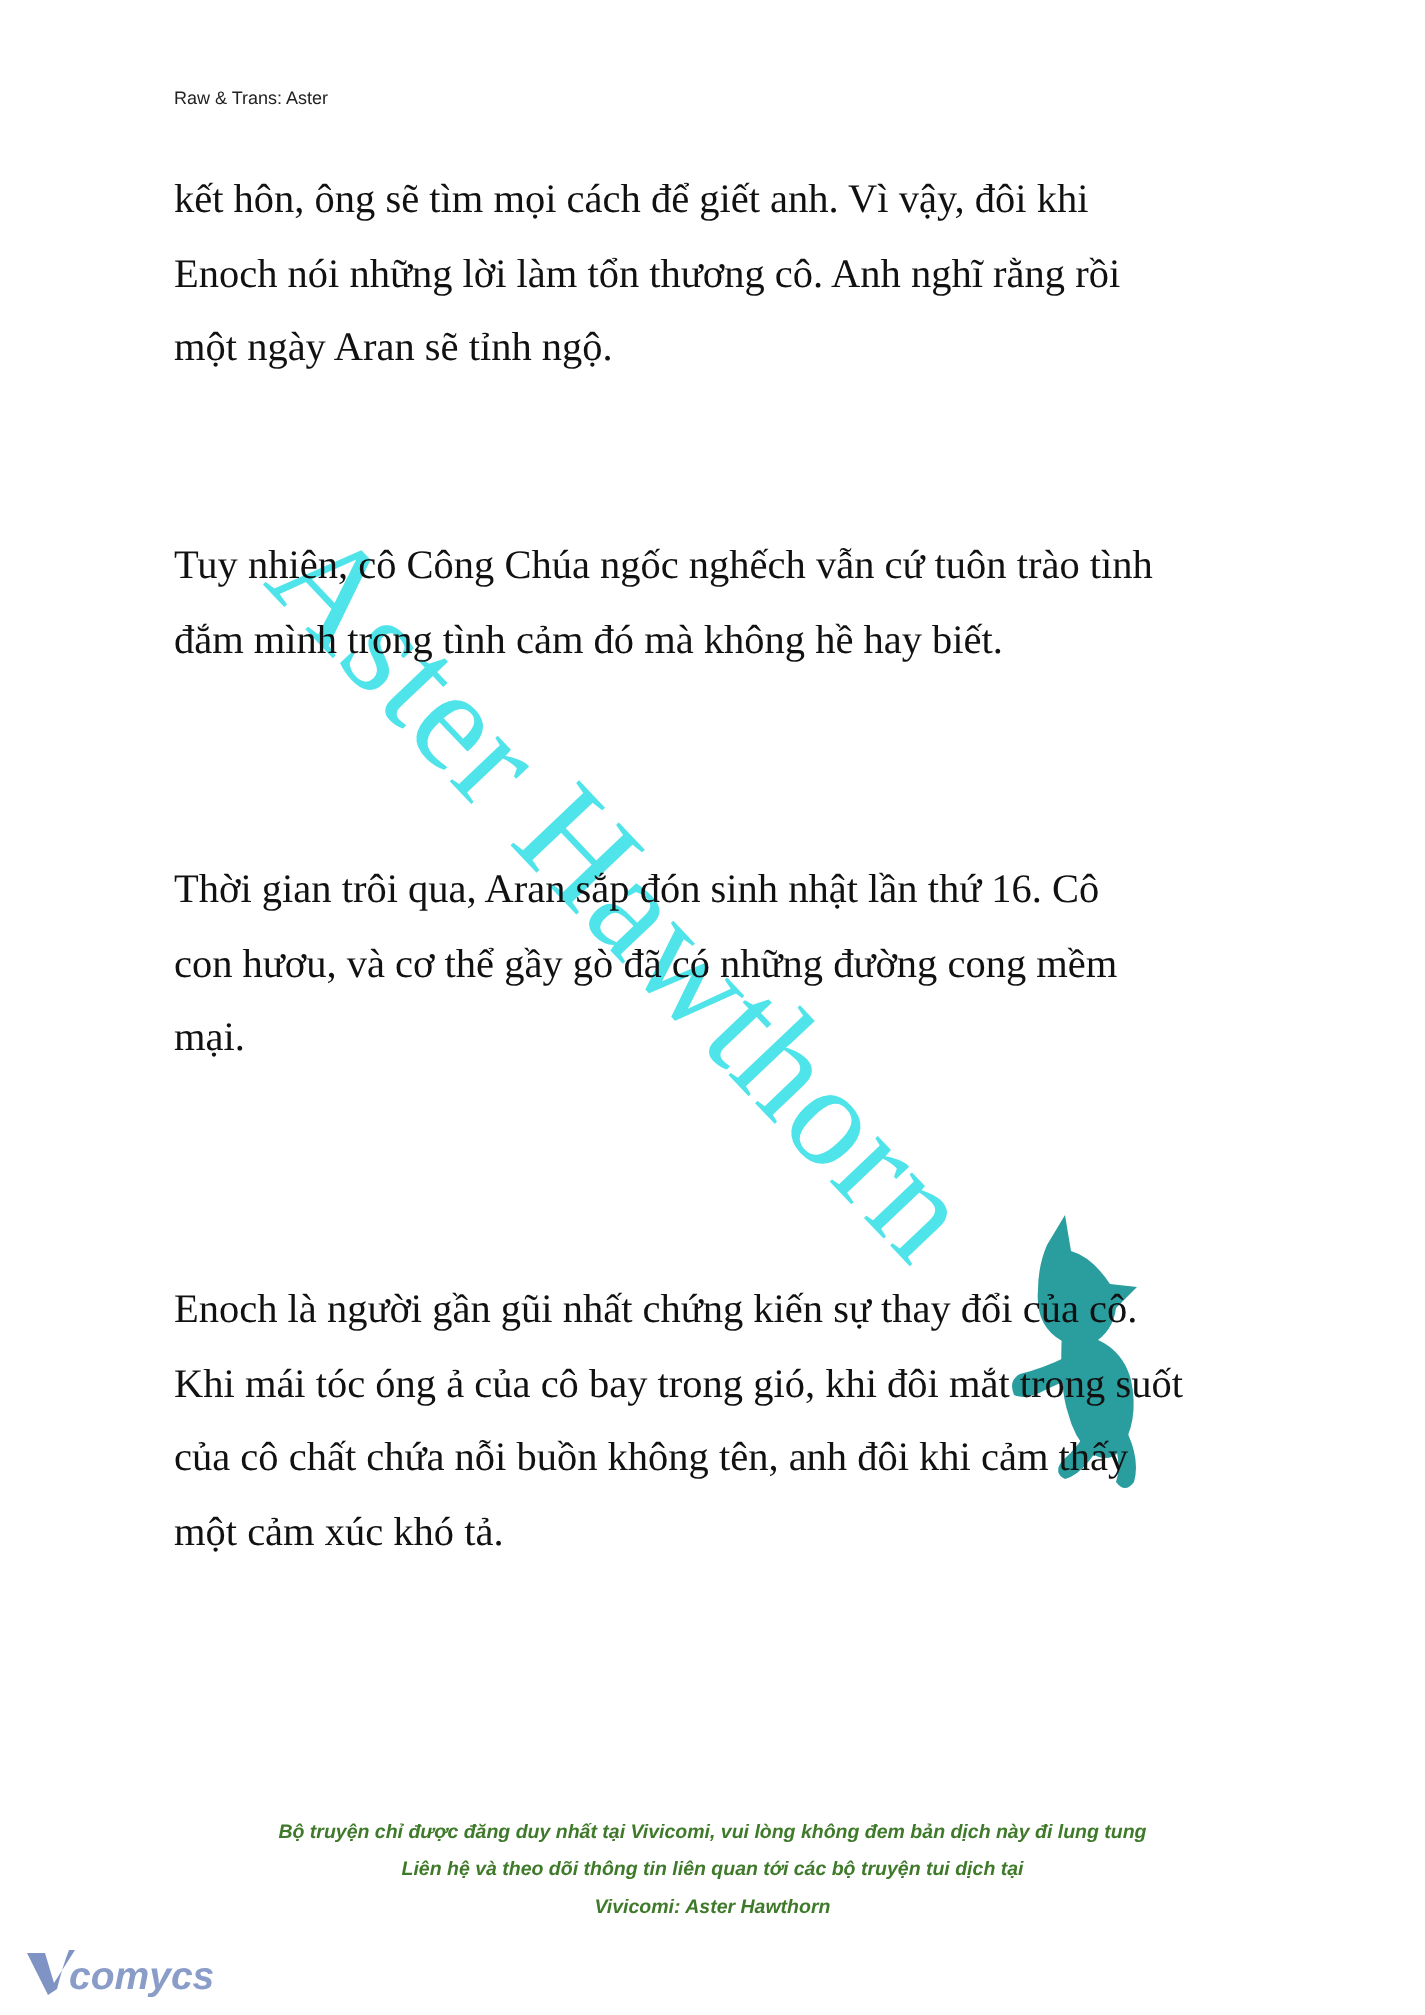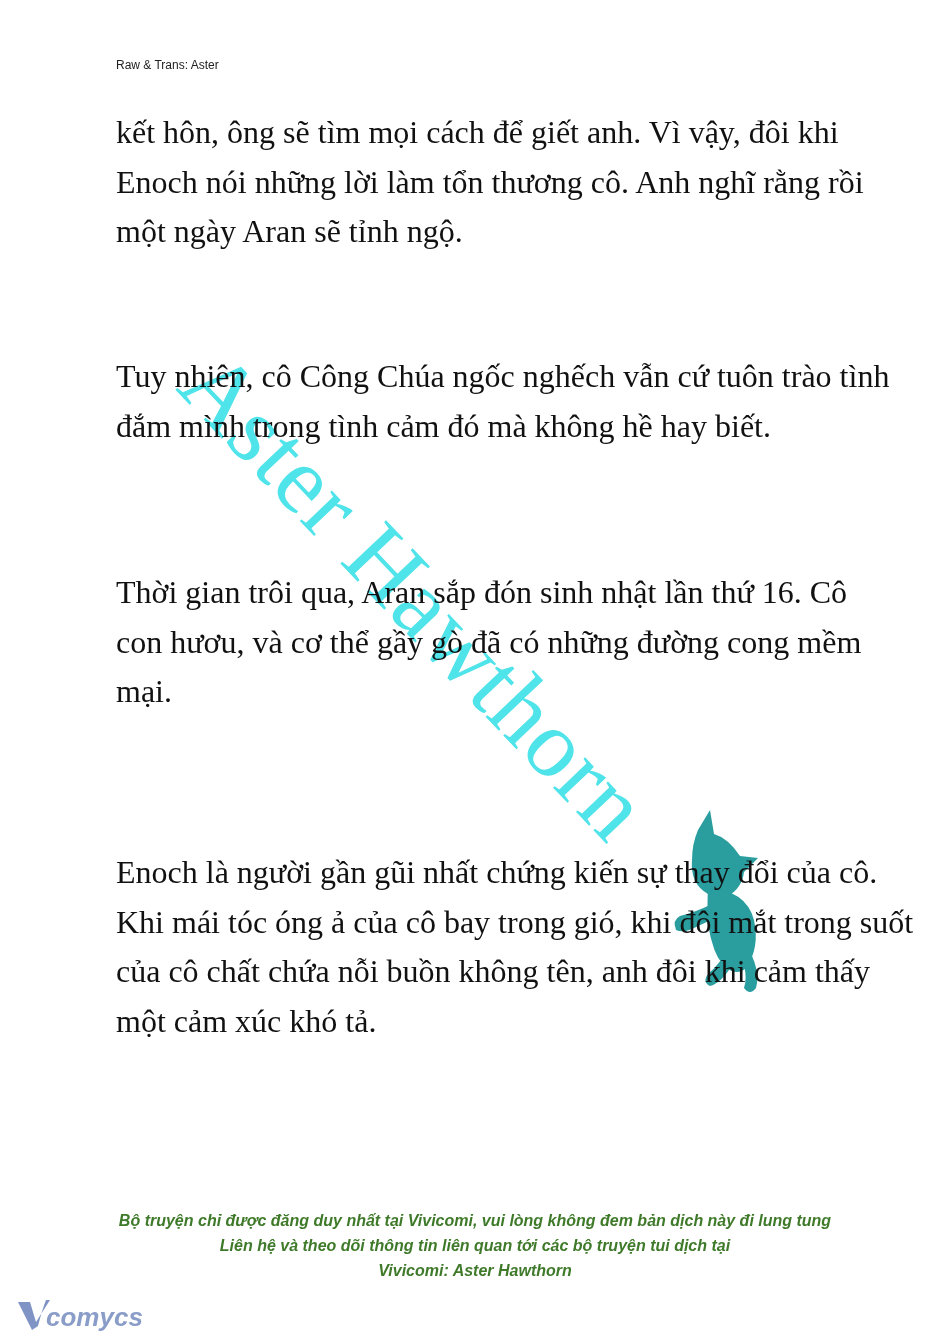--- a/index.html
+++ b/index.html
@@ -10,21 +10,21 @@
     }
     .page { position: absolute; inset: 0; }
     .header {
       position: absolute; left: 116px; top: 58px;
       font-family: "Liberation Sans", sans-serif;
       font-size: 12px; color: #222222;
     }
     .para {
       position: absolute; left: 116px; width: 730px;
       font-family: "Liberation Serif", serif;
-      font-size: 32px; line-height: 49.6px;
+      font-size: 27px; line-height: 49.6px;
       color: #111111;
       z-index: 2;
     }
     .para .line { display: block; white-space: nowrap; }
     #p1 { top: 108px; }
     #p2 { top: 352px; }
     #p3 { top: 568px; }
     #p4 { top: 848px; }
 
     .watermark {
@@ -39,21 +39,21 @@
     }
     .cat {
       position: absolute; left: 668px; top: 808px;
       width: 120px; height: 186px;
       z-index: 1;
     }
     .footer {
       position: absolute; left: 0; width: 950px; top: 1208px;
       font-family: "Liberation Sans", sans-serif;
       font-style: italic; font-weight: bold;
-      font-size: 16px; line-height: 25px;
+      font-size: 13px; line-height: 25px;
       color: #3f7a2a; text-align: center;
     }
     .footer .fline { display: block; }
     .logo {
       position: absolute; left: 16px; top: 1296px;
       width: 130px; height: 40px;
     }
   </style>
 </head>
 <body>

